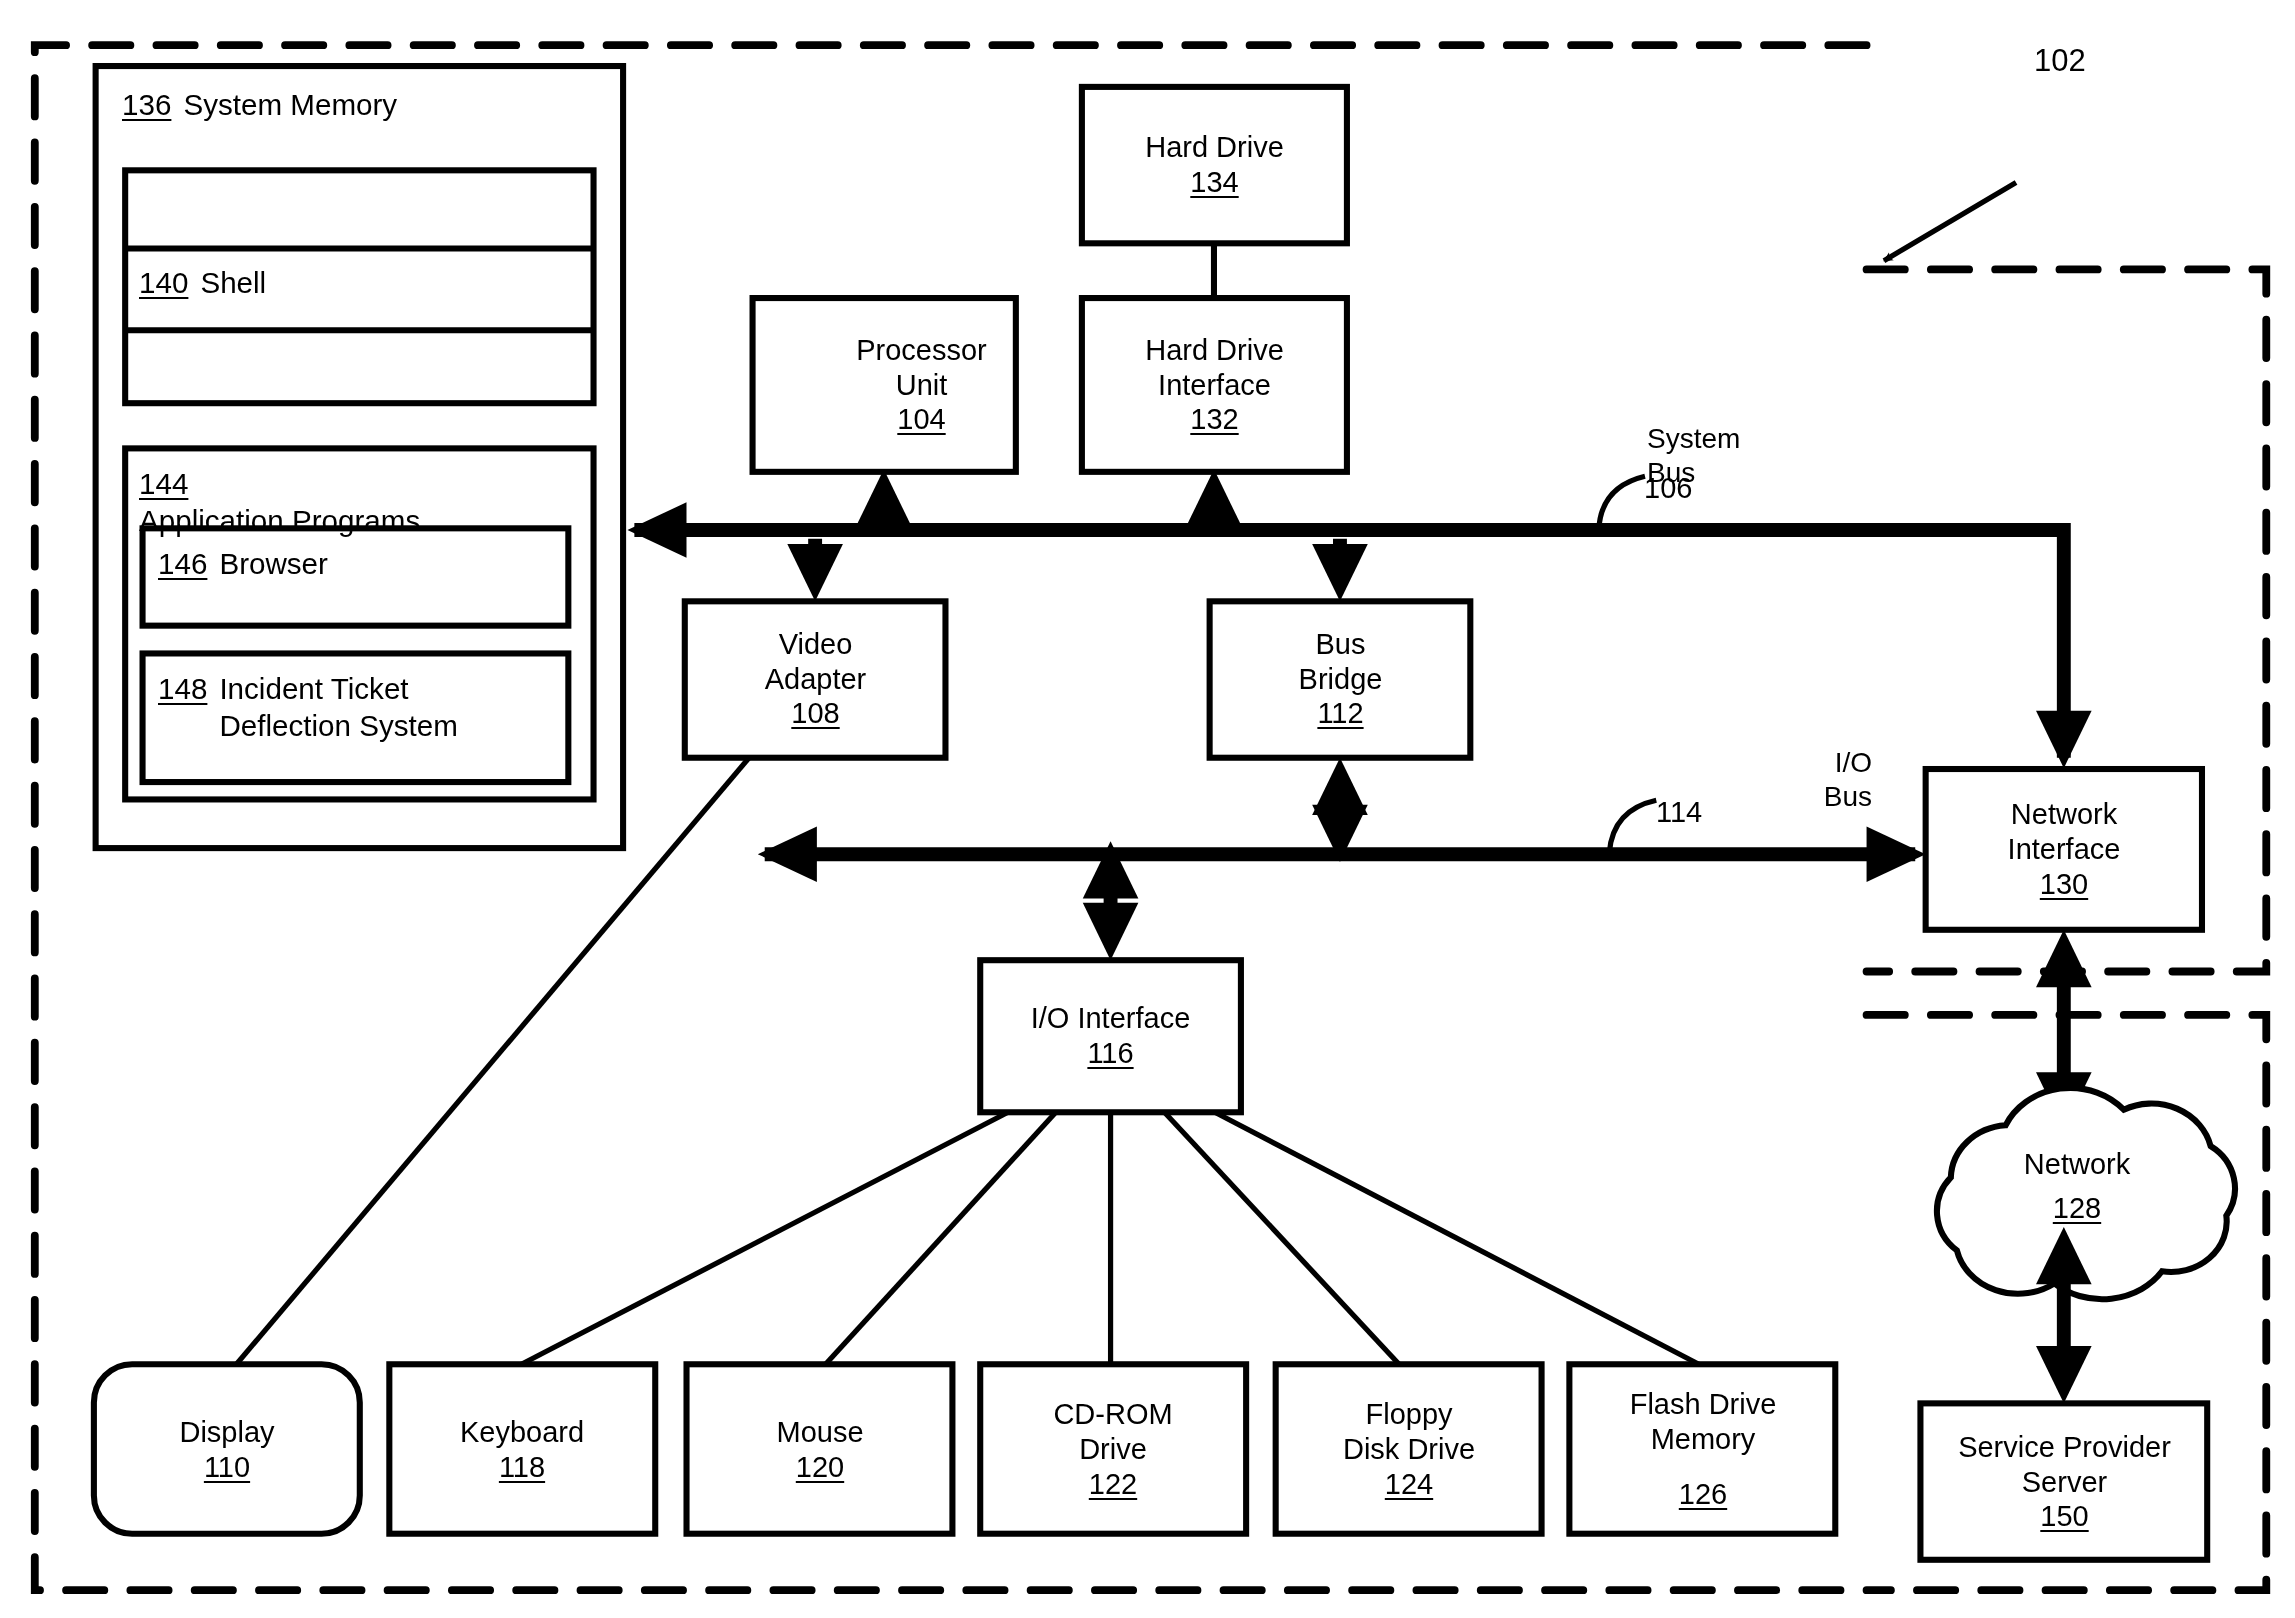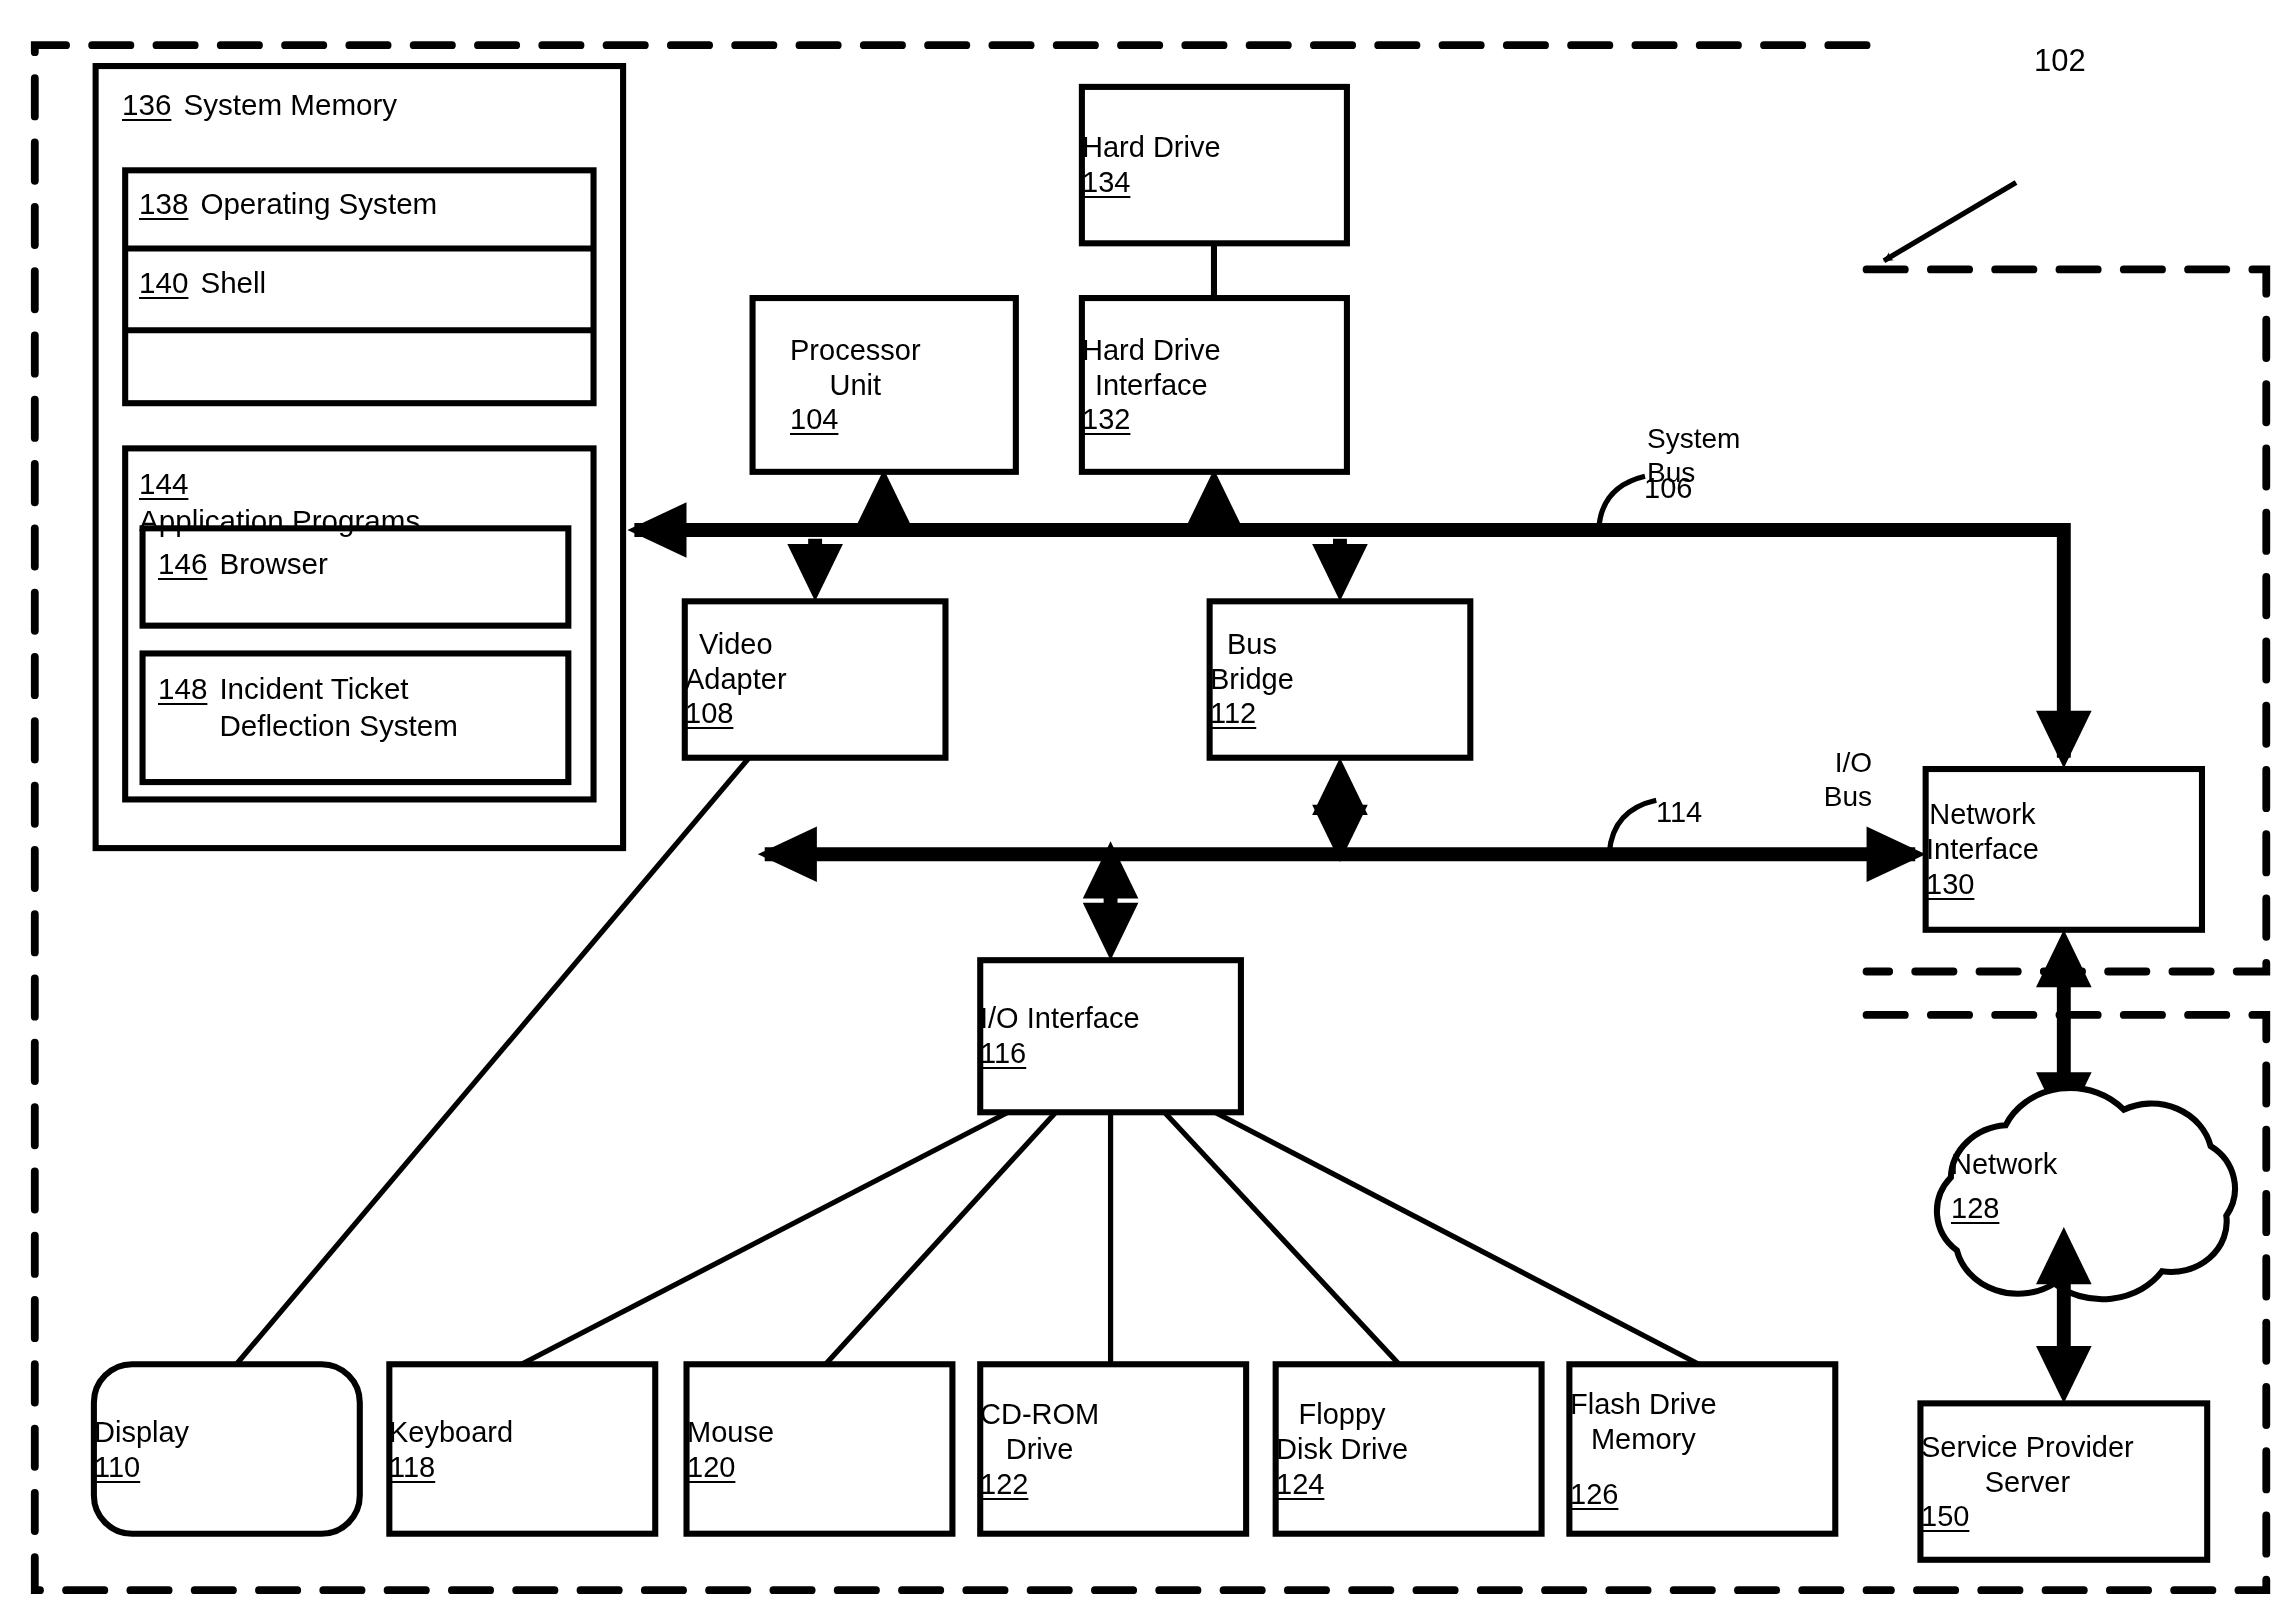--- a/index.html
+++ b/index.html
@@ -2,21 +2,21 @@
 <html style="font-size:14px"><head>
 <meta charset="utf-8">
 <style>
   html,body{margin:0;padding:0;background:#ffffff;}
   body{width:2295px;height:1618px;position:relative;overflow:hidden;
        font-family:"Liberation Sans",sans-serif;color:#000;}
   #stage{position:absolute;left:0;top:0;width:2295px;height:1618px;}
   svg#art{position:absolute;left:0;top:0;width:2295px;height:1618px;}
   .num{text-decoration:underline;text-underline-offset:3.5px;}
   .boxtxt{position:absolute;display:flex;flex-direction:column;
-          align-items:flex-start;justify-content:center;text-align:center;
+          align-items:center;justify-content:center;text-align:center;
           font-size:29px;line-height:1.2;}
   .leftlbl{position:absolute;font-size:29.6px;line-height:1.25;
            display:flex;align-items:flex-start;}
   .leftlbl .n{text-decoration:underline;text-underline-offset:4.3px;margin-right:12px;}
   .plain{position:absolute;font-size:29px;line-height:1.18;text-align:left;}
   .ctr{position:absolute;font-size:28px;line-height:1.2;text-align:center;}
 </style>
 </head>
 <body>
 
@@ -134,24 +134,20 @@
   <rect x="2210" y="1615" width="330" height="180" fill="none" stroke="#000" stroke-width="7"></rect>
 </svg>
 
 <div class="plain" style="left:2034px;top:43px;font-size:31px;">102</div>
 
 <div class="leftlbl" style="left:122px;top:87px;width:487px;">
   <span class="n">136</span>
   <span>System Memory</span>
 </div>
 
-<div class="leftlbl" style="left:139px;top:186px;width:452px;">
-  <span class="n">138</span>
-  <span>Operating System</span>
-</div>
 <div class="leftlbl" style="left:139px;top:265px;width:452px;">
   <span class="n">140</span>
   <span>Shell</span>
 </div>
 
 <div class="leftlbl" style="left:139px;top:466px;width:469px;flex-direction:column;">
   <span class="n">144</span>
   <span>Application Programs</span>
 </div>
 <div class="leftlbl" style="left:158px;top:546px;width:409px;">

